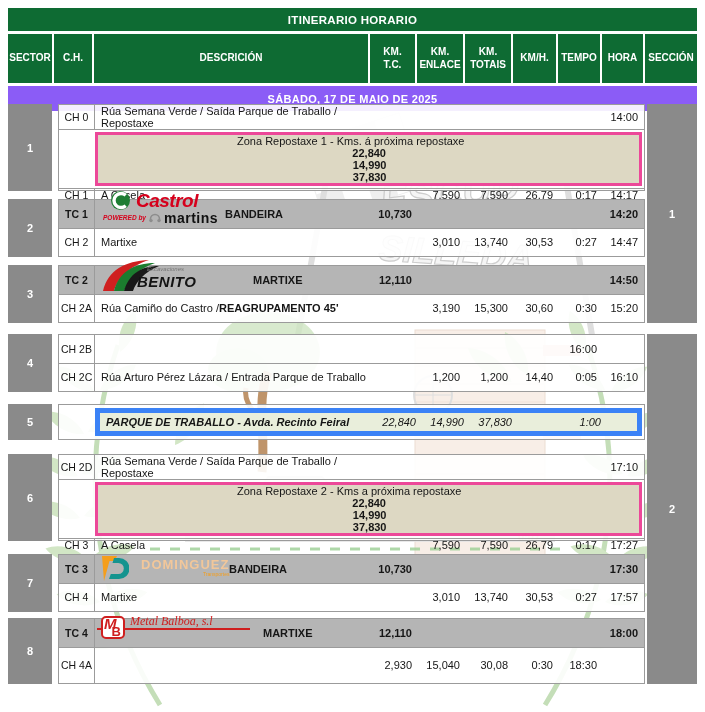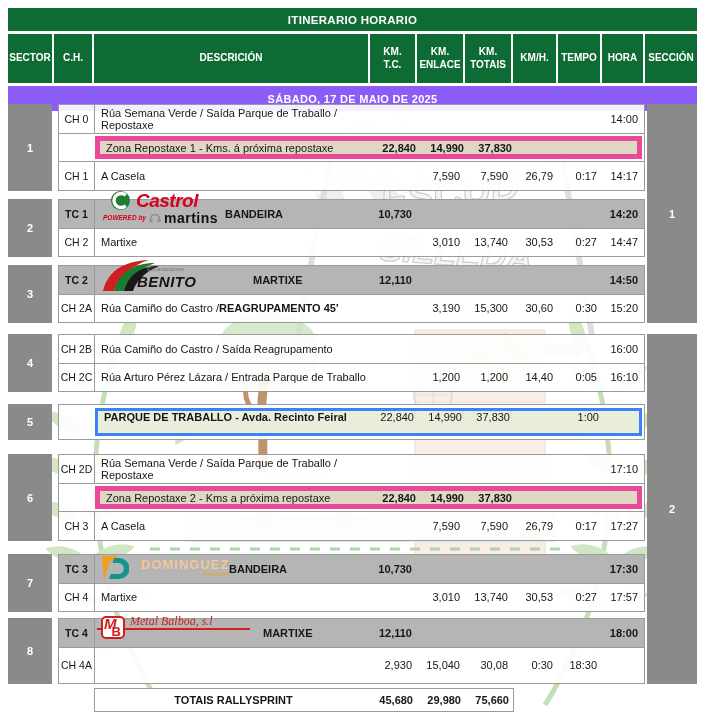--- a/index.html
+++ b/index.html
@@ -64,29 +64,29 @@
   .bold { font-weight:bold; }
   .two-line { flex-direction:column; align-items:flex-start; justify-content:center; line-height:1.25; font-size:10.8px; }
 
   .tcrow { background:#b5b5b5; }
   .tcrow .c-ch, .tcrow .c-num { font-weight:bold; }
   .tc-brand { font-weight:bold; font-size:11px; position:relative; z-index:1; }
   .bl-castrol{margin-left:124px}.bl-benito{margin-left:152px}.bl-dom{margin-left:128px}.bl-mb{margin-left:162px}
 
   .zona-box {
     grid-column:2; align-self:stretch; margin:2px 2px 2px 0;
-    background:#ddd8c3; border:5px solid #ec4899; display:flex; align-items:center;
+    background:#ddd8c3; border:3px solid #ec4899; display:flex; align-items:center;flex-direction:column;
   }
   .z-desc { width:275px; padding-left:6px; }
   .z-num { width:47px; text-align:right; padding-right:6px; font-weight:bold; }
   .z-num.w48 { width:48px; }
 
   .parque-box {
     grid-column:2; align-self:stretch; margin:3px 2px 3px 0;
-    background:#e9eedb; border:3px solid #3b82f6; display:flex; 
+    background:#e9eedb; border:5px solid #3b82f6; display:flex; align-items:center;font-style:italic;
   }
   .p-desc { width:275px; padding-left:6px; font-weight:bold; }
   .p-num { width:47px; text-align:right; padding-right:6px; }
   .p-num.w48 { width:48px; } .p-num.w45 { width:45px; } .p-num.w44 { width:44px; }
 
   .totals {
     margin-top:4px; margin-left:86px; width:420px; height:24px;
     border:1px solid #9b9b9b; background:#fff; display:grid;
     grid-template-columns:277px 47px 48px 48px; align-items:center;
     font-weight:bold; font-size:11px;
@@ -357,21 +357,20 @@
           <div class="c-num">15:20</div>
         </div>
       </div>
     </div>
 
     <div class="block b4">
       <div class="sector-box">4</div>
       <div class="mid">
         <div class="row">
           <div class="c-ch">CH 2B</div>
-          <div class="c-desc">Rúa Camiño do Castro / Saída Reagrupamento</div>
           <div class="c-num"></div>
             <div class="c-num"></div>
             <div class="c-num"></div>
             <div class="c-num"></div>
             <div class="c-num"></div>
           <div class="c-num">16:00</div>
         </div>
         <div class="row">
           <div class="c-ch">CH 2C</div>
           <div class="c-desc">Rúa Arturo Pérez Lázara / Entrada Parque de Traballo</div>
@@ -503,21 +502,15 @@
           <div class="c-num"></div>
           <div class="c-num">2,930</div>
           <div class="c-num">15,040</div>
           <div class="c-num">30,08</div>
           <div class="c-num">0:30</div>
           <div class="c-num">18:30</div>
         </div>
       </div>
     </div>
 
-    <div class="totals">
-      <div class="t-label">TOTAIS RALLYSPRINT</div>
-      <div class="c-num">45,680</div>
-      <div class="c-num">29,980</div>
-      <div class="c-num">75,660</div>
-    </div>
 
   </div>
 </div>
 
 </body></html>

